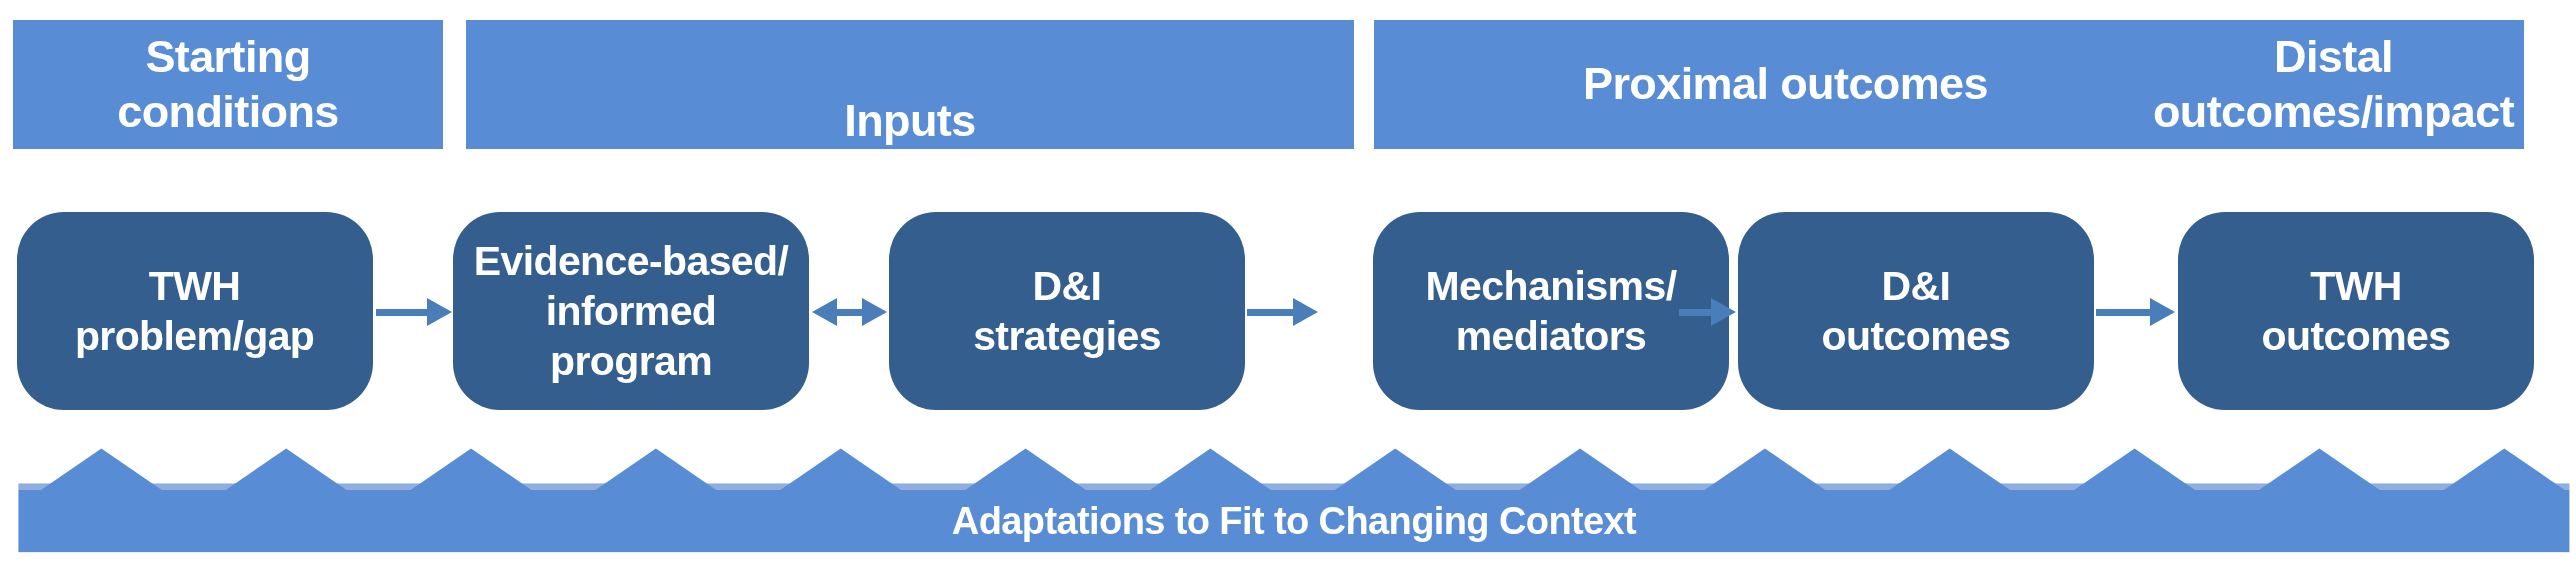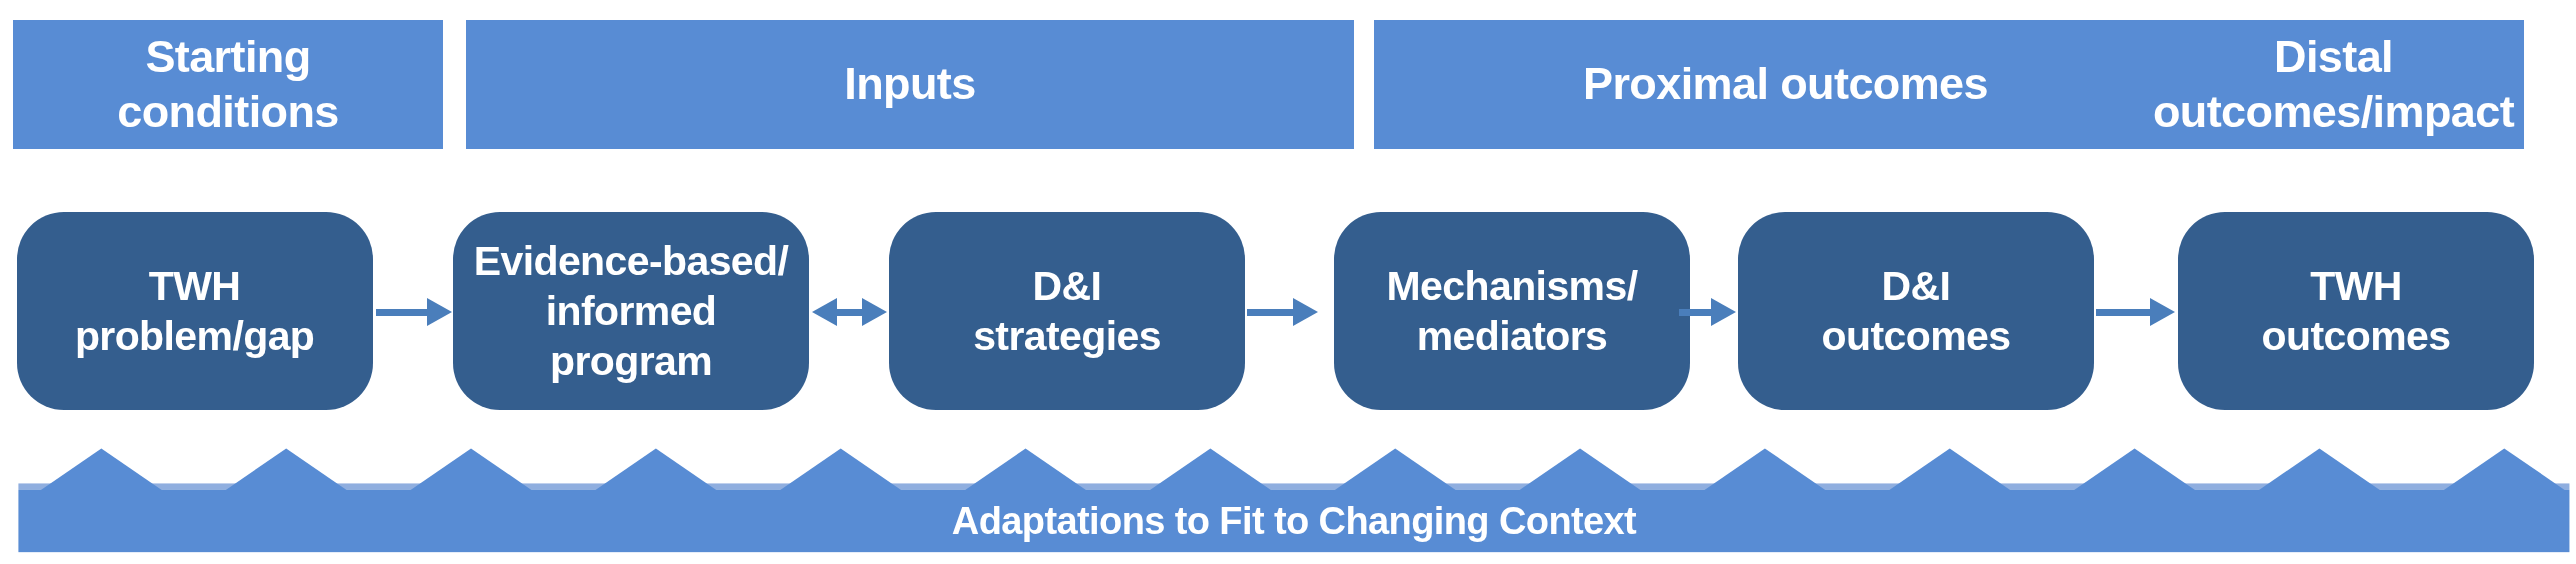--- a/index.html
+++ b/index.html
@@ -25,39 +25,39 @@
     position:absolute;top:20px;height:129px;
     background:var(--light-blue);
     color:var(--text-white);
     display:flex;align-items:center;justify-content:center;
     text-align:center;
     font-size:45px;line-height:1.22;
     white-space:pre-line;
     letter-spacing:-0.6px;
   }
   .hdr1{left:13px;width:430px;}
-  .hdr2{left:466px;width:888px;}
+  .hdr2{left:466px;width:888px;align-items:flex-end;}
   .hdr3{left:1374px;width:823px;}
   .hdr4{left:2143px;width:381px;}
   
   .box{
     position:absolute;top:212px;height:198px;width:356px;
     background:var(--dark-blue);
     border-radius:47px;
     color:var(--text-white);
     display:flex;align-items:center;justify-content:center;
     text-align:center;
     font-size:41px;line-height:1.22;
     white-space:pre-line;
     letter-spacing:-0.6px;
   }
   .box1{left:16.6px;}
   .box2{left:453px;text-align:center;}
   .box3{left:889px;}
-  .box4{left:1334px;}
+  .box4{left:1373px;}
   .box5{left:1738px;}
   .box6{left:2178px;}
   
   .arrow{position:absolute;top:298px;height:28.5px;}
   .arrow .shaft{
     position:absolute;top:10.7px;height:7.1px;
     background:var(--arrow-blue);
   }
   .arrow.single .shaft{left:0;right:21.3px;}
   .arrow.double .shaft{left:21.3px;right:21.3px;}

